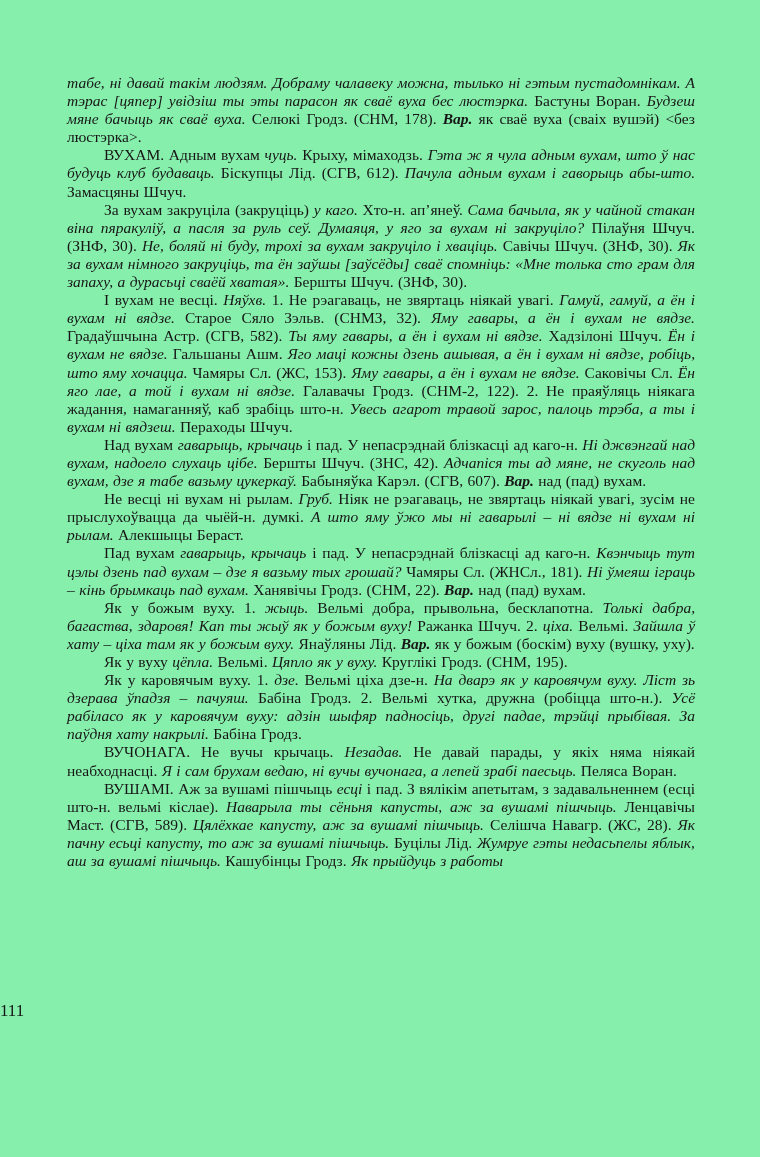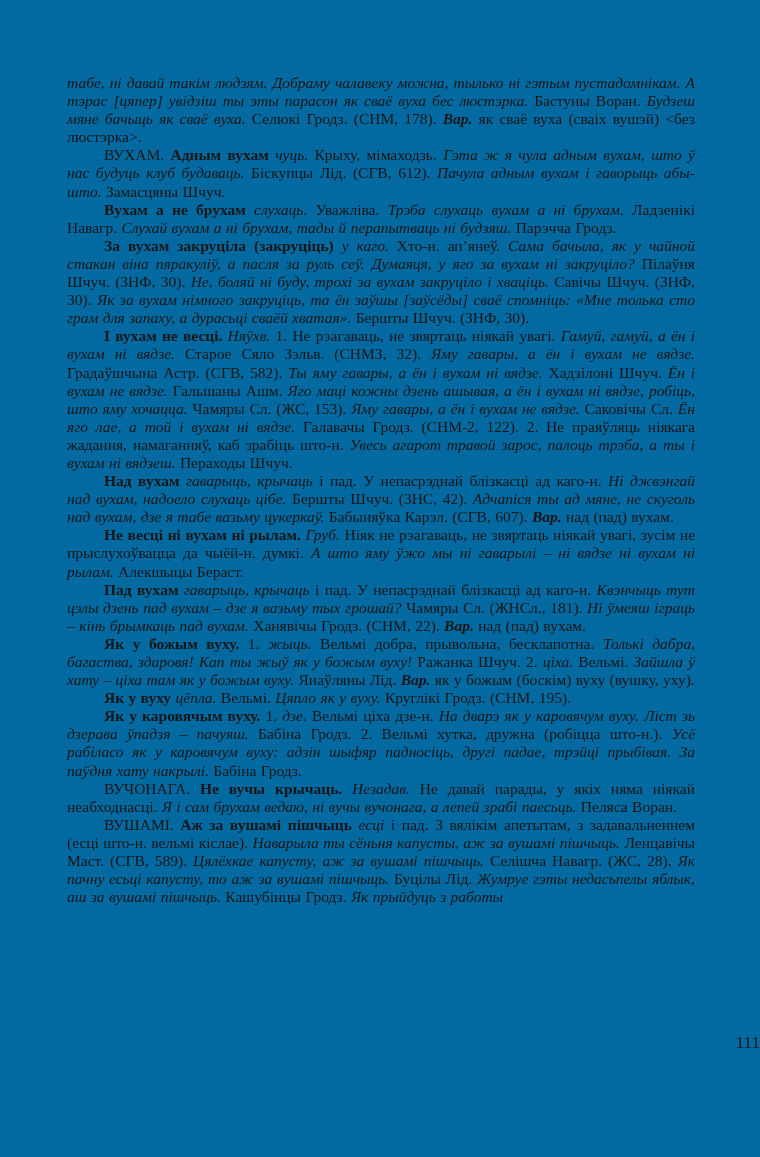--- a/index.html
+++ b/index.html
@@ -4,21 +4,21 @@
 <style>
   html, body {
     margin: 0;
     padding: 0;
     background: #ffffff;
   }
   .page {
     position: relative;
     width: 760px;
     height: 1157px;
-    background: #0369a1;
+    background: #86efac;
     color: #161616;
     font-family: "Liberation Serif", "DejaVu Serif", serif;
     overflow: hidden;
   }
   .text-block {
     position: absolute;
     left: 67px;
     top: 74px;
     width: 628px;
   }
@@ -27,41 +27,40 @@
     text-align: justify;
     font-size: 15.5px;
     line-height: 18.1px;
     word-spacing: 0.5px;
   }
   .para.indent {
     text-indent: 37px;
   }
   .run-r { font-style: normal; font-weight: normal; }
   .run-i { font-style: italic; font-weight: normal; }
-  .run-b { font-style: normal; font-weight: bold; margin-top: 40px; }
+  .run-b { font-style: normal; font-weight: normal; margin-top: 40px; }
   .run-bi { font-style: italic; font-weight: bold; }
   .page-number {
     position: absolute;
     left: 0;
-    top: 1032px;
+    top: 1000px;
     width: 100%;
-    text-align: right;
+    text-align: left;
     font-size: 17px;
     line-height: 22px;
     color: #161616;
   }
 </style>
 </head>
 <body>
 
 <div class="page">
   <div class="text-block">
       <p class="para"><span class="run-i">табе, ні давай такім людзям. Добраму чалавеку можна, тылько ні гэтым пустадомнікам. А тэрас [цяпер] увідзіш ты эты парасон як сваё вуха бес люстэрка. </span><span class="run-r">Бастуны Воран. </span><span class="run-i">Будзеш мяне бачыць як сваё вуха. </span><span class="run-r">Селюкі Гродз. (СНМ, 178). </span><span class="run-bi">Вар. </span><span class="run-r">як сваё вуха (сваіх вушэй) &lt;без люстэрка&gt;.</span></p>
       <p class="para indent"><span class="run-r">ВУХАМ. </span><span class="run-b">Адным вухам </span><span class="run-i">чуць. </span><span class="run-r">Крыху, мімаходзь. </span><span class="run-i">Гэта ж я чула адным вухам, што ў нас будуць клуб будаваць. </span><span class="run-r">Біскупцы Лід. (СГВ, 612). </span><span class="run-i">Пачула адным вухам і гаворыць абы-што. </span><span class="run-r">Замасцяны Шчуч.</span></p>
-      <p class="para indent"><span class="run-b">Вухам а не брухам </span><span class="run-i">слухаць. </span><span class="run-r">Уважліва. </span><span class="run-i">Трэба слухаць вухам а ні брухам. </span><span class="run-r">Ладзенікі Навагр. </span><span class="run-i">Слухай вухам а ні брухам, тады й перапытваць ні будзяш. </span><span class="run-r">Парэчча Гродз.</span></p>
       <p class="para indent"><span class="run-b">За вухам закруціла (закруціць) </span><span class="run-i">у каго. </span><span class="run-r">Хто-н. ап’янеў. </span><span class="run-i">Сама бачыла, як у чайной стакан віна пяракуліў, а пасля за руль сеў. Думаяця, у яго за вухам ні закруціло? </span><span class="run-r">Пілаўня Шчуч. (ЗНФ, 30). </span><span class="run-i">Не, боляй ні буду, трохі за вухам закруціло і хваціць. </span><span class="run-r">Савічы Шчуч. (ЗНФ, 30). </span><span class="run-i">Як за вухам німного закруціць, та ён заўшы [заўсёды] сваё спомніць: «Мне толька сто грам для запаху, а дурасьці сваёй хватая». </span><span class="run-r">Бершты Шчуч. (ЗНФ, 30).</span></p>
       <p class="para indent"><span class="run-b">І вухам не весці. </span><span class="run-i">Няўхв. </span><span class="run-r">1. Не рэагаваць, не звяртаць ніякай увагі. </span><span class="run-i">Гамуй, гамуй, а ён і вухам ні вядзе. </span><span class="run-r">Старое Сяло Зэльв. (СНМЗ, 32). </span><span class="run-i">Яму гавары, а ён і вухам не вядзе. </span><span class="run-r">Градаўшчына Астр. (СГВ, 582). </span><span class="run-i">Ты яму гавары, а ён і вухам ні вядзе. </span><span class="run-r">Хадзілоні Шчуч. </span><span class="run-i">Ён і вухам не вядзе. </span><span class="run-r">Гальшаны Ашм. </span><span class="run-i">Яго маці кожны дзень ашывая, а ён і вухам ні вядзе, робіць, што яму хочацца. </span><span class="run-r">Чамяры Сл. (ЖС, 153). </span><span class="run-i">Яму гавары, а ён і вухам не вядзе. </span><span class="run-r">Саковічы Сл. </span><span class="run-i">Ён яго лае, а той і вухам ні вядзе. </span><span class="run-r">Галавачы Гродз. (СНМ-2, 122). 2. Не праяўляць ніякага жадання, намаганняў, каб зрабіць што-н. </span><span class="run-i">Увесь агарот травой зарос, палоць трэба, а ты і вухам ні вядзеш. </span><span class="run-r">Пераходы Шчуч.</span></p>
       <p class="para indent"><span class="run-b">Над вухам </span><span class="run-i">гаварыць, крычаць </span><span class="run-r">і пад. У непасрэднай блізкасці ад каго-н. </span><span class="run-i">Ні джвэнгай над вухам, надоело слухаць цібе. </span><span class="run-r">Бершты Шчуч. (ЗНС, 42). </span><span class="run-i">Адчапіся ты ад мяне, не скуголь над вухам, дзе я табе вазьму цукеркаў. </span><span class="run-r">Бабыняўка Карэл. (СГВ, 607). </span><span class="run-bi">Вар. </span><span class="run-r">над (пад) вухам.</span></p>
       <p class="para indent"><span class="run-b">Не весці ні вухам ні рылам. </span><span class="run-i">Груб. </span><span class="run-r">Ніяк не рэагаваць, не звяртаць ніякай увагі, зусім не прыслухоўвацца да чыёй-н. думкі. </span><span class="run-i">А што яму ўжо мы ні гаварылі – ні вядзе ні вухам ні рылам. </span><span class="run-r">Алекшыцы Бераст.</span></p>
       <p class="para indent"><span class="run-b">Пад вухам </span><span class="run-i">гаварыць, крычаць </span><span class="run-r">і пад. У непасрэднай блізкасці ад каго-н. </span><span class="run-i">Квэнчыць тут цэлы дзень пад вухам – дзе я вазьму тых грошай? </span><span class="run-r">Чамяры Сл. (ЖНСл., 181). </span><span class="run-i">Ні ўмеяш іграць – кінь брымкаць пад вухам. </span><span class="run-r">Ханявічы Гродз. (СНМ, 22). </span><span class="run-bi">Вар. </span><span class="run-r">над (пад) вухам.</span></p>
       <p class="para indent"><span class="run-b">Як у божым вуху. </span><span class="run-r">1. </span><span class="run-i">жыць. </span><span class="run-r">Вельмі добра, прывольна, бесклапотна. </span><span class="run-i">Толькі дабра, багаства, здаровя! Кап ты жыў як у божым вуху! </span><span class="run-r">Ражанка Шчуч. 2. </span><span class="run-i">ціха. </span><span class="run-r">Вельмі. </span><span class="run-i">Зайшла ў хату – ціха там як у божым вуху. </span><span class="run-r">Янаўляны Лід. </span><span class="run-bi">Вар. </span><span class="run-r">як у божым (боскім) вуху (вушку, уху).</span></p>
       <p class="para indent"><span class="run-b">Як у вуху </span><span class="run-i">цёпла. </span><span class="run-r">Вельмі. </span><span class="run-i">Цяпло як у вуху. </span><span class="run-r">Круглікі Гродз. (СНМ, 195).</span></p>
       <p class="para indent"><span class="run-b">Як у каровячым вуху. </span><span class="run-r">1. </span><span class="run-i">дзе. </span><span class="run-r">Вельмі ціха дзе-н. </span><span class="run-i">На дварэ як у каровячум вуху. Ліст зь дзерава ўпадзя – пачуяш. </span><span class="run-r">Бабіна Гродз. 2. Вельмі хутка, дружна (робіцца што-н.). </span><span class="run-i">Усё рабіласо як у каровячум вуху: адзін шыфяр падносіць, другі падае, трэйці прыбівая. За паўдня хату накрылі. </span><span class="run-r">Бабіна Гродз.</span></p>
       <p class="para indent"><span class="run-r">ВУЧОНАГА. </span><span class="run-b">Не вучы крычаць. </span><span class="run-i">Незадав. </span><span class="run-r">Не давай парады, у якіх няма ніякай неабходнасці. </span><span class="run-i">Я і сам брухам ведаю, ні вучы вучонага, а лепей зрабі паесьць. </span><span class="run-r">Пеляса Воран.</span></p>
       <p class="para indent"><span class="run-r">ВУШАМІ. </span><span class="run-b">Аж за вушамі пішчыць </span><span class="run-i">есці </span><span class="run-r">і пад. З вялікім апетытам, з задавальненнем (есці што-н. вельмі кіслае). </span><span class="run-i">Наварыла ты сёньня капусты, аж за вушамі пішчыць. </span><span class="run-r">Ленцавічы Маст. (СГВ, 589). </span><span class="run-i">Цялёхкае капусту, аж за вушамі пішчыць. </span><span class="run-r">Селішча Навагр. (ЖС, 28). </span><span class="run-i">Як пачну есьці капусту, то аж за вушамі пішчыць. </span><span class="run-r">Буцілы Лід. </span><span class="run-i">Жумруе гэты недасьпелы яблык, аш за вушамі пішчыць. </span><span class="run-r">Кашубінцы Гродз. </span><span class="run-i">Як прыйдуць з работы</span></p>

